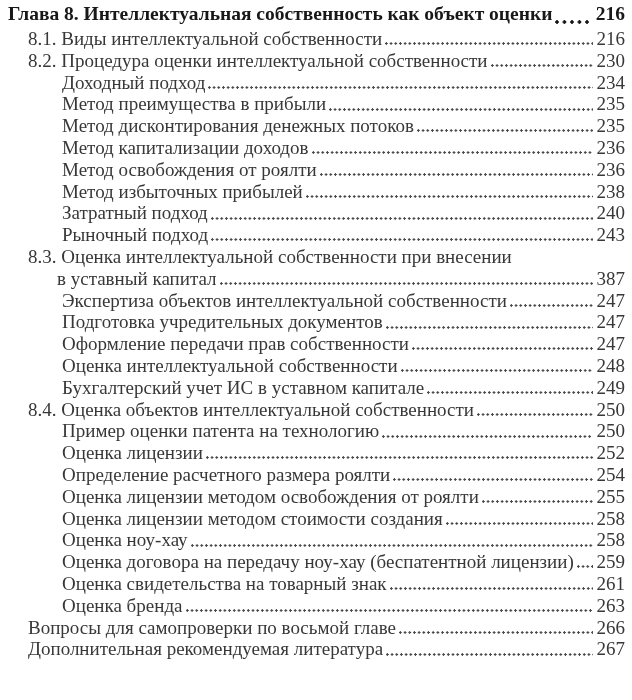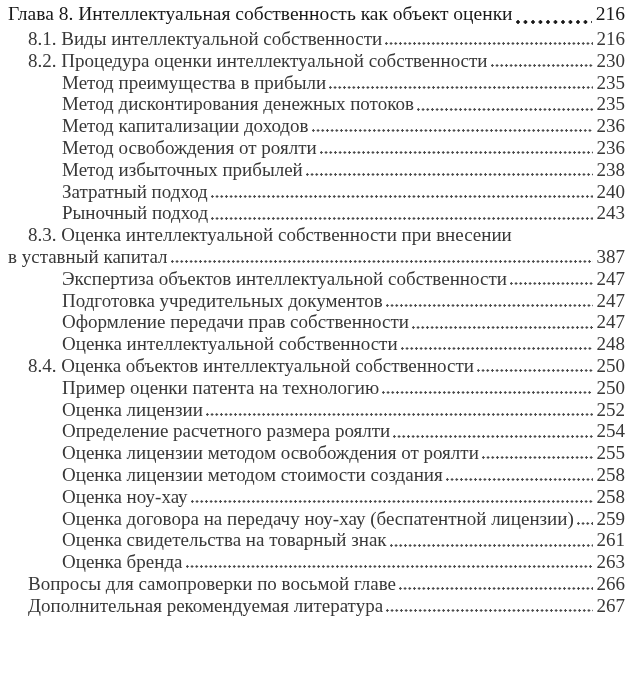--- a/index.html
+++ b/index.html
@@ -18,28 +18,28 @@
     padding: 3px 7px 0 8px;
   }
   .row {
     display: flex;
     align-items: baseline;
     height: 21.8px;
     font-size: 19px;
     white-space: nowrap;
   }
   .row.chapter {
-    font-weight: 400;
+    font-weight: 700;
     font-size: 19.5px;
     color: #181818;
     height: 25px;
   }
   .row.section { margin-left: 20px; }
   .row.sub { margin-left: 54px; }
-  .row.continuation { }
+  .row.continuation { margin-left: 49px; }
   .label { flex: 0 1 auto; overflow: hidden; }
   .leader {
     flex: 1 1 auto;
     min-width: 6px;
     align-self: flex-end;
     height: 3px;
     margin: 0 4px 4.5px 3px;
     background-image: radial-gradient(circle at 1.3px 1.5px, #4a4a4a 1.05px, rgba(0,0,0,0) 1.35px);
     background-size: 4.7px 3px;
     background-repeat: repeat-x;
@@ -67,20 +67,25 @@
     <span class="label">8.1. Виды интеллектуальной собственности</span>
     <span class="leader"></span>
     <span class="page-num">216</span>
   </div>
       <div class="row section">
     <span class="label">8.2. Процедура оценки интеллектуальной собственности</span>
     <span class="leader"></span>
     <span class="page-num">230</span>
   </div>
       <div class="row sub">
+    <span class="label">Доходный подход</span>
+    <span class="leader"></span>
+    <span class="page-num">234</span>
+  </div>
+      <div class="row sub">
     <span class="label">Метод преимущества в прибыли</span>
     <span class="leader"></span>
     <span class="page-num">235</span>
   </div>
       <div class="row sub">
     <span class="label">Метод дисконтирования денежных потоков</span>
     <span class="leader"></span>
     <span class="page-num">235</span>
   </div>
       <div class="row sub">
@@ -130,20 +135,25 @@
   </div>
       <div class="row sub">
     <span class="label">Оформление передачи прав собственности</span>
     <span class="leader"></span>
     <span class="page-num">247</span>
   </div>
       <div class="row sub">
     <span class="label">Оценка интеллектуальной собственности</span>
     <span class="leader"></span>
     <span class="page-num">248</span>
+  </div>
+      <div class="row sub">
+    <span class="label">Бухгалтерский учет ИС в уставном капитале</span>
+    <span class="leader"></span>
+    <span class="page-num">249</span>
   </div>
       <div class="row section">
     <span class="label">8.4. Оценка объектов интеллектуальной собственности</span>
     <span class="leader"></span>
     <span class="page-num">250</span>
   </div>
       <div class="row sub">
     <span class="label">Пример оценки патента на технологию</span>
     <span class="leader"></span>
     <span class="page-num">250</span>

